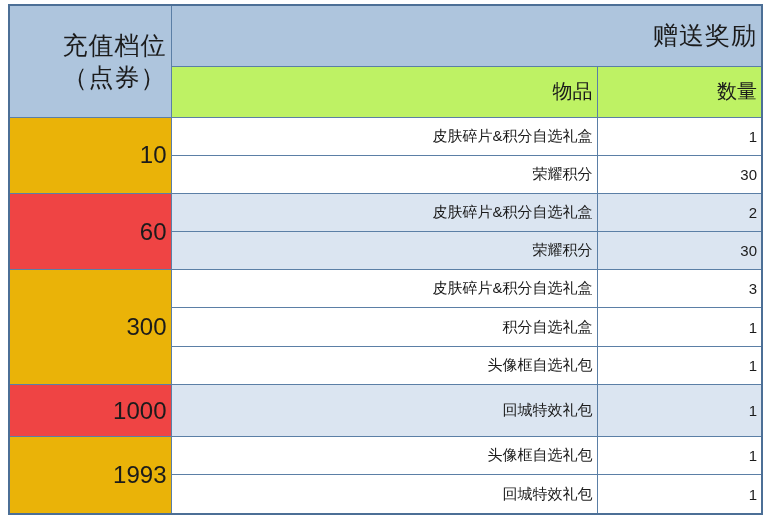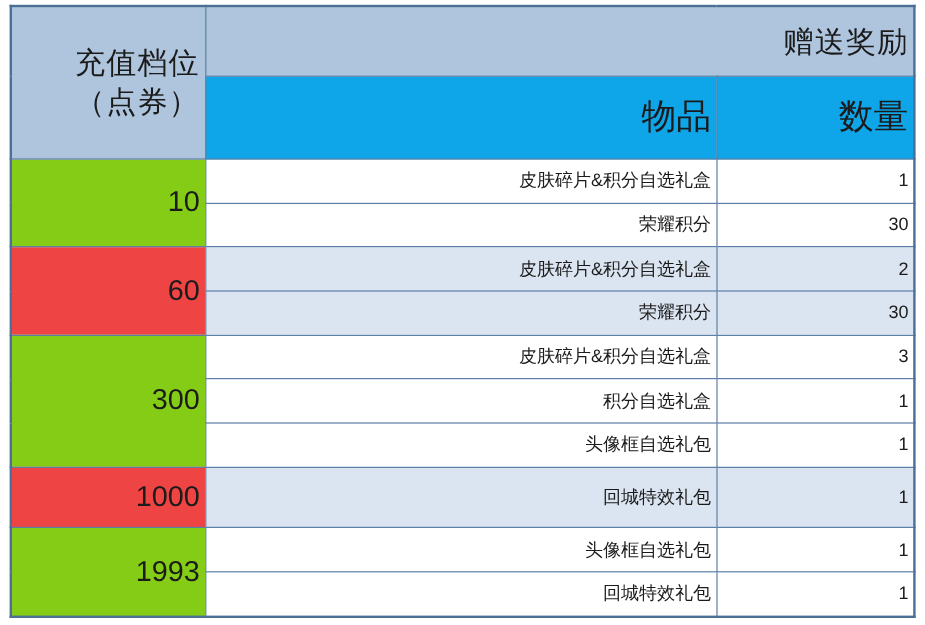--- a/index.html
+++ b/index.html
@@ -47,33 +47,33 @@
     background: #aec5dd;
     font-size: 25px;
     font-weight: bold;
     letter-spacing: 1px;
   }
   .hdr-tier {
     line-height: 1.28;
   }
   
   .hdr2 {
-    background: #0ea5e9;
-    font-size: 29px;
+    background: #bef264;
+    font-size: 20px;
   }
   
   .cell {
     font-size: 15px;
   }
   .tier-cell {
     font-size: 24px;
   }
   .row-shade-light { background: #ffffff; }
   .row-shade-blue  { background: #dbe5f1; }
-  .tier-shade-light { background: #84cc16; }
+  .tier-shade-light { background: #eab308; }
   .tier-shade-blue  { background: #ef4444; }
   .bold-row { font-weight: bold; }
 </style>
 </head>
 <body>
 
 <div id="page">
   <table class="reward-table">
     <colgroup>
       <col class="c-tier">

